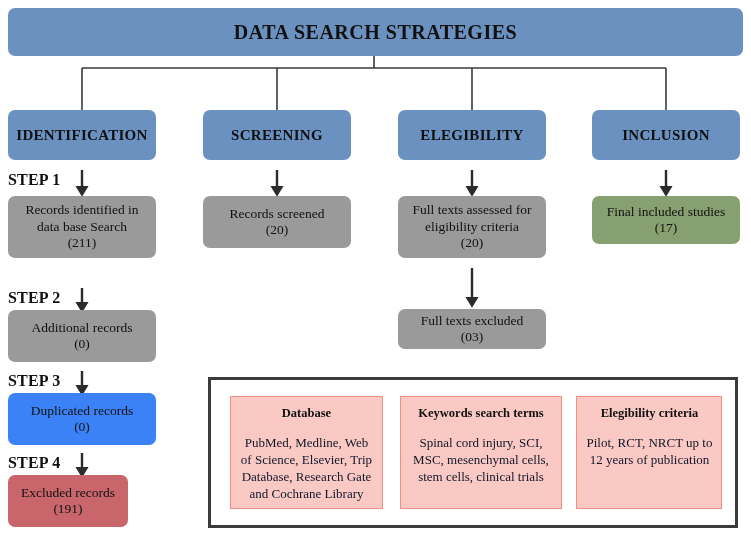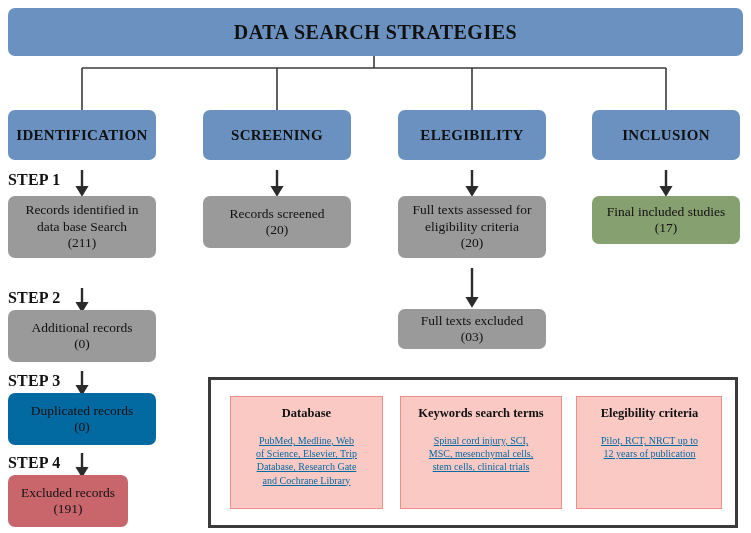--- a/index.html
+++ b/index.html
@@ -92,24 +92,23 @@
     text-align: center;
   }
   .info-title {
     font-weight: bold;
     font-size: 12.5px;
     margin-bottom: 13px;
     color: #111111;
     white-space: nowrap;
   }
   .info-body {
-    font-size: 10px;
+    font-size: 13px;
     line-height: 1.32;
-    color: #0369a1;
-    text-decoration: underline;
+    color: #0f172a;
   }
   .nowrap-line { display: block; }
 </style>
 </head>
 <body>
 
 <div id="canvas">
 
   <svg class="connector-svg" viewBox="0 0 751 533">
 
@@ -167,21 +166,21 @@
     <span class="nowrap-line">Records identified  in</span>
     <span class="nowrap-line">data base Search</span>
     <span class="nowrap-line">(211)</span>
   </div>
 
   <div class="box data-box" style="left:8px; top:310px; width:148px; height:52px; background:#9a9a9a;">
     <span class="nowrap-line">Additional  records</span>
     <span class="nowrap-line">(0)</span>
   </div>
 
-  <div class="box data-box" style="left:8px; top:393px; width:148px; height:52px; background:#0369a1;">
+  <div class="box data-box" style="left:8px; top:393px; width:148px; height:52px; background:#3b82f6;">
     <span class="nowrap-line">Duplicated  records</span>
     <span class="nowrap-line">(0)</span>
   </div>
 
   <div class="box data-box" style="left:8px; top:475px; width:120px; height:52px; background:#c9666c;">
     <span class="nowrap-line">Excluded  records</span>
     <span class="nowrap-line">(191)</span>
   </div>
 
   <div class="box data-box" style="left:203px; top:196px; width:148px; height:52px; background:#9a9a9a;">

